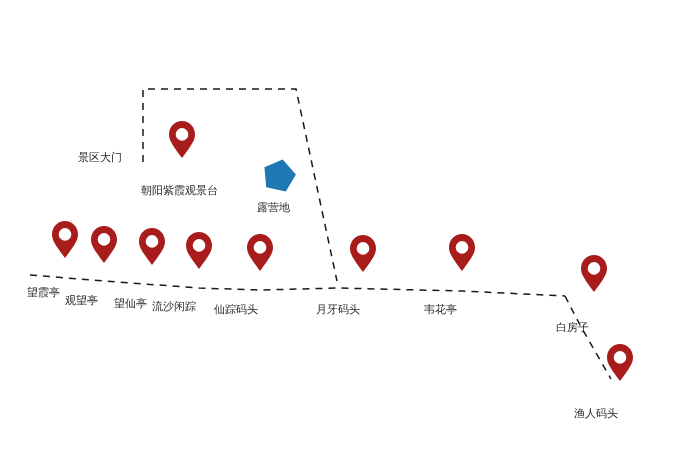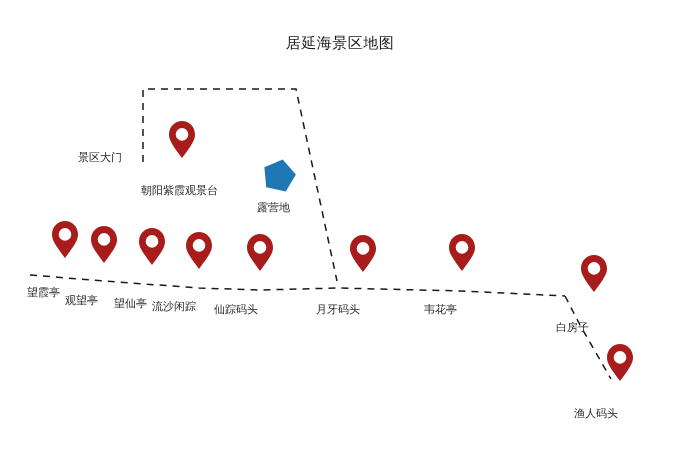--- a/index.html
+++ b/index.html
@@ -34,21 +34,20 @@
     font-size: 11px;
     fill: #262626;
     font-family: "DejaVu Sans", "Liberation Sans", sans-serif;
   }
 </style>
 </head>
 <body>
 
 <div id="map-root">
 
-  <div id="map-title">居延海景区地图</div>
 
   <svg id="map-canvas" width="680" height="456" viewBox="0 0 680 456">
     <defs>
       <g id="pin-glyph">
         <path d="M0,0 C-9.2,-12.5 -13,-17.6 -13,-23.6 C-13,-31.1 -7.2,-37 0,-37 C7.2,-37 13,-31.1 13,-23.6 C13,-17.6 9.2,-12.5 0,0 Z"></path>
         <circle cx="0" cy="-23.6" r="6.3" fill="#ffffff"></circle>
       </g>
     </defs>
 
     <g id="trail-layer">

